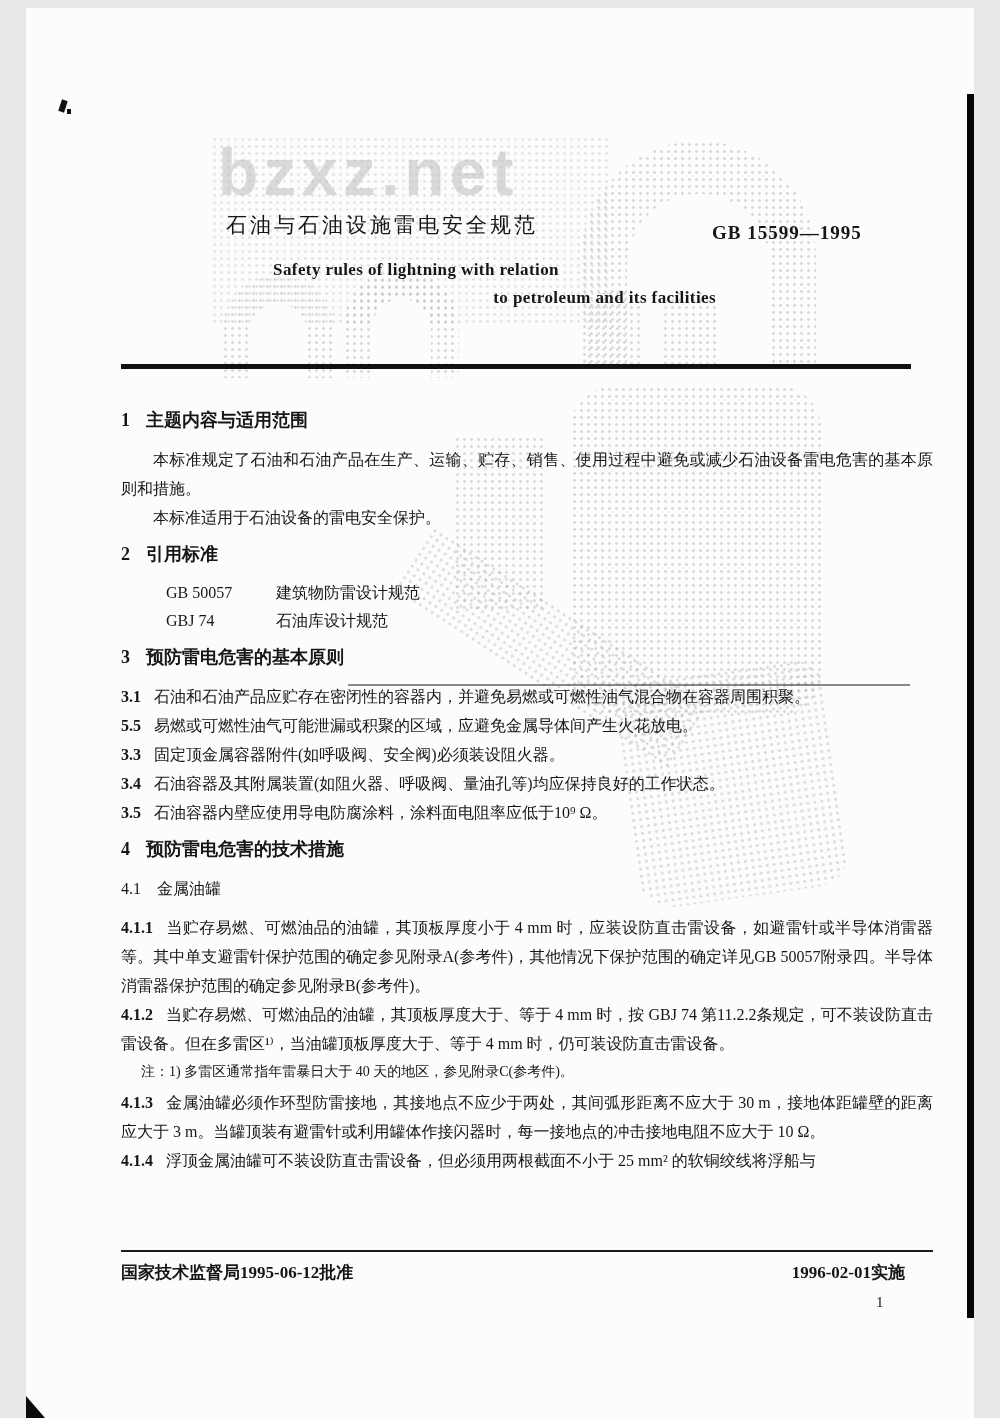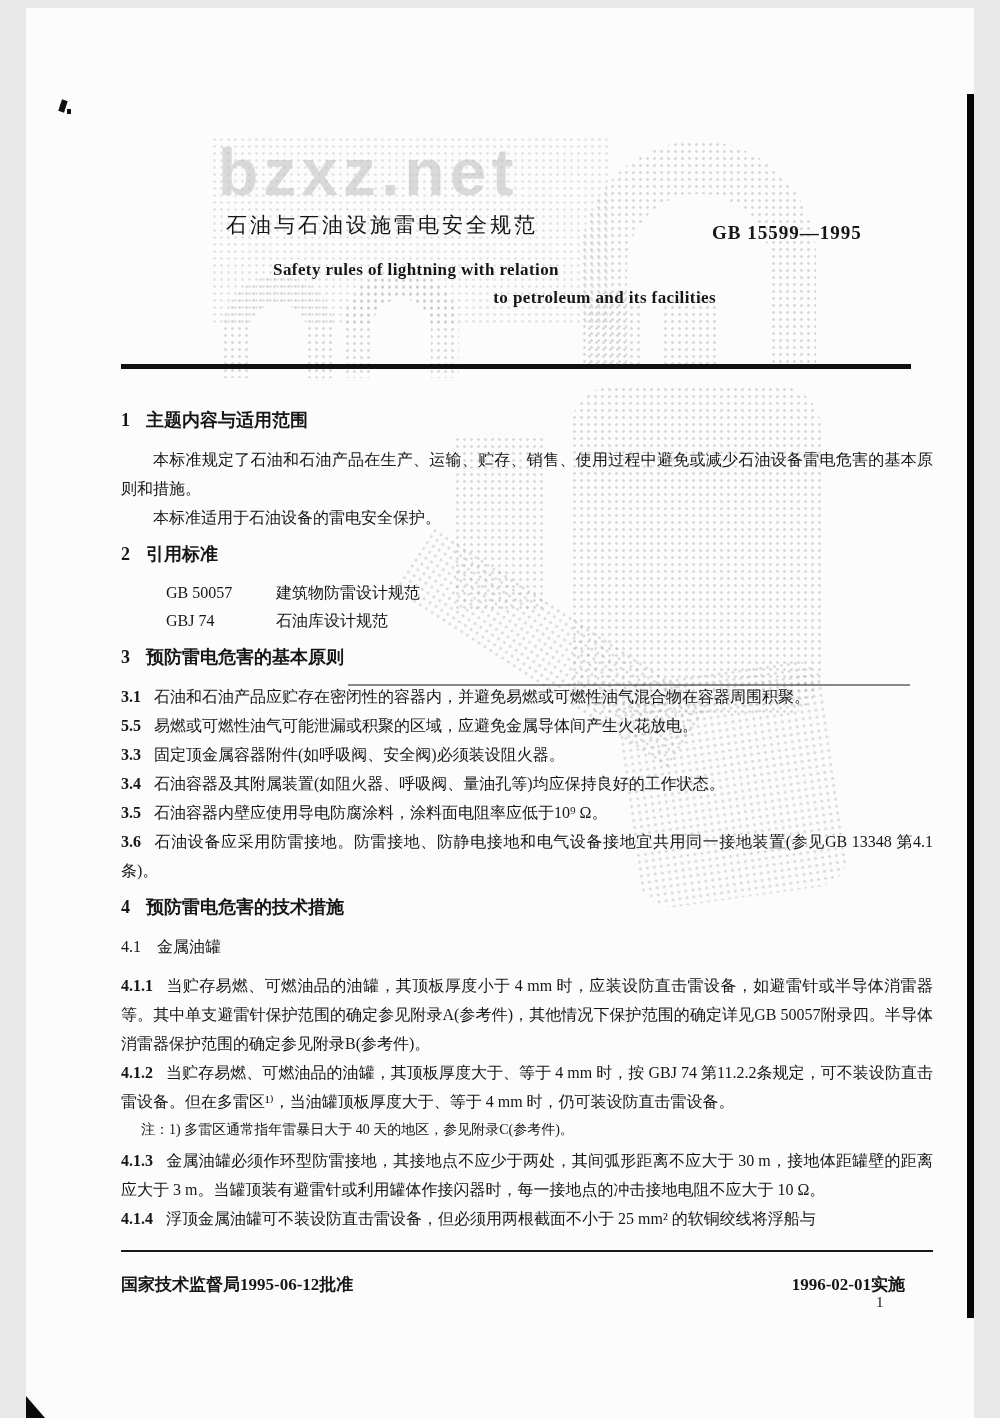--- a/index.html
+++ b/index.html
@@ -82,21 +82,21 @@
   .ref-row { padding-left:45px; line-height:28px; }
   .ref-code { display:inline-block; width:110px; }
   .clause { margin:0; }
   .cnum { font-weight:bold; margin-right:13px; }
   .sub-head { font-weight:normal; margin:12px 0 10px; text-align:left; }
   .note { font-size:14px; line-height:24px; padding-left:20px; margin:2px 0 4px; text-align:left; }
   .mt { margin-top:14px; }
   
   .footer {
     position:absolute; left:95px; top:1242px; width:812px; z-index:2;
-    border-top:2px solid #1a1a1a; padding-top:21px;
+    border-top:2px solid #1a1a1a; padding-top:9px;
     display:flex; justify-content:space-between;
     font-size:17px; font-weight:bold;align-items:flex-end;
   }
   .footer .impl { margin-right:28px; }
   .page-num { position:absolute; left:850px; top:1286px; font-size:15px; z-index:2; }
 </style>
 </head>
 <body>
 
 <div class="page">
@@ -133,21 +133,20 @@
     <h3 class="mt"><span class="hnum">2</span><span>引用标准</span></h3>
     <div class="ref-row"><span class="ref-code">GB 50057</span><span>建筑物防雷设计规范</span></div>
     <div class="ref-row"><span class="ref-code">GBJ 74</span><span>石油库设计规范</span></div>
 
     <h3 class="mt"><span class="hnum">3</span><span>预防雷电危害的基本原则</span></h3>
     <p class="clause"><span class="cnum">3.1</span><span>石油和石油产品应贮存在密闭性的容器内，并避免易燃或可燃性油气混合物在容器周围积聚。</span></p>
     <p class="clause"><span class="cnum">5.5</span><span>易燃或可燃性油气可能泄漏或积聚的区域，应避免金属导体间产生火花放电。</span></p>
     <p class="clause"><span class="cnum">3.3</span><span>固定顶金属容器附件(如呼吸阀、安全阀)必须装设阻火器。</span></p>
     <p class="clause"><span class="cnum">3.4</span><span>石油容器及其附属装置(如阻火器、呼吸阀、量油孔等)均应保持良好的工作状态。</span></p>
     <p class="clause"><span class="cnum">3.5</span><span>石油容器内壁应使用导电防腐涂料，涂料面电阻率应低于10⁹ Ω。</span></p>
-    <p class="clause"><span class="cnum">3.6</span><span>石油设备应采用防雷接地。防雷接地、防静电接地和电气设备接地宜共用同一接地装置(参见GB 13348 第4.1条)。</span></p>
 
     <h3 class="mt"><span class="hnum">4</span><span>预防雷电危害的技术措施</span></h3>
     <div class="sub-head"><span class="hnum">4.1</span><span>金属油罐</span></div>
     <p class="clause"><span class="cnum">4.1.1</span><span>当贮存易燃、可燃油品的油罐，其顶板厚度小于 4 mm 时，应装设防直击雷设备，如避雷针或半导体消雷器等。其中单支避雷针保护范围的确定参见附录A(参考件)，其他情况下保护范围的确定详见GB 50057附录四。半导体消雷器保护范围的确定参见附录B(参考件)。</span></p>
     <p class="clause"><span class="cnum">4.1.2</span><span>当贮存易燃、可燃油品的油罐，其顶板厚度大于、等于 4 mm 时，按 GBJ 74 第11.2.2条规定，可不装设防直击雷设备。但在多雷区¹⁾，当油罐顶板厚度大于、等于 4 mm 时，仍可装设防直击雷设备。</span></p>
     <p class="note">注：1) 多雷区通常指年雷暴日大于 40 天的地区，参见附录C(参考件)。</p>
     <p class="clause"><span class="cnum">4.1.3</span><span>金属油罐必须作环型防雷接地，其接地点不应少于两处，其间弧形距离不应大于 30 m，接地体距罐壁的距离应大于 3 m。当罐顶装有避雷针或利用罐体作接闪器时，每一接地点的冲击接地电阻不应大于 10 Ω。</span></p>
     <p class="clause"><span class="cnum">4.1.4</span><span>浮顶金属油罐可不装设防直击雷设备，但必须用两根截面不小于 25 mm² 的软铜绞线将浮船与</span></p>
   </div>
 

